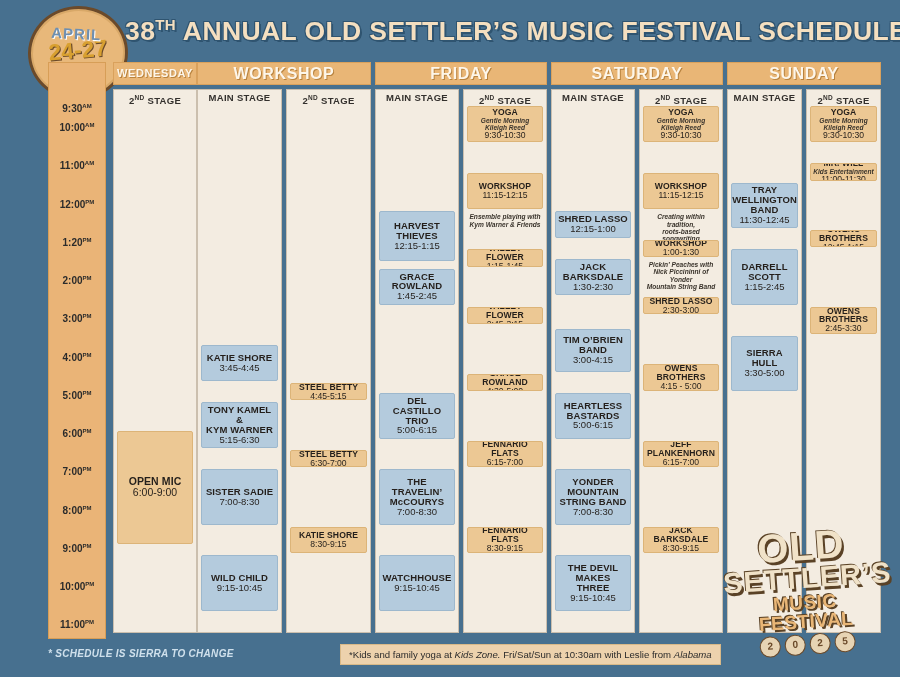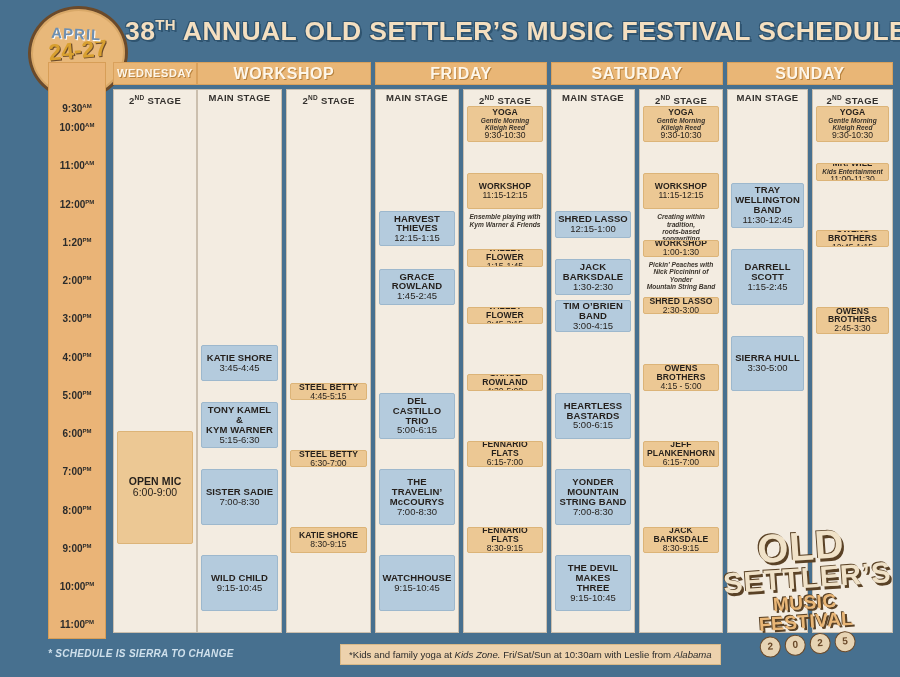--- a/index.html
+++ b/index.html
@@ -212,21 +212,21 @@
           </div>
         </div>
       </div>
     </div>
     <div class="daygroup" style="left: 375px; width: 172px;">
       <div class="day-head">FRIDAY</div>
       <div class="stage-row">
         <div class="stage-col" style="flex: 1 1 0px;">
           <div class="stage-head"><span>MAIN STAGE</span></div>
           <div class="col-body" style="height: 526px;">
-            <div class="ev main sz-m" style="top: 105.2px; height: 35px;">
+            <div class="ev main sz-m" style="top: 105.2px; height: 50px;">
               <div class="nm">HARVEST<br>THIEVES</div>
               <div class="tm">12:15-1:15</div>
             </div>
             <div class="ev main sz-m" style="top: 162.582px; height: 36.2545px;">
               <div class="nm">GRACE<br>ROWLAND</div>
               <div class="tm">1:45-2:45</div>
             </div>
             <div class="ev main sz-m" style="top: 286.909px; height: 45.8182px;">
               <div class="nm">DEL CASTILLO<br>TRIO</div>
               <div class="tm">5:00-6:15</div>
@@ -285,21 +285,21 @@
           <div class="stage-head"><span>MAIN STAGE</span></div>
           <div class="col-body" style="height: 526px;">
             <div class="ev main sz-m" style="top: 105.2px; height: 26.6909px;">
               <div class="nm">SHRED LASSO</div>
               <div class="tm">12:15-1:00</div>
             </div>
             <div class="ev main sz-m" style="top: 153.018px; height: 36.2545px;">
               <div class="nm">JACK BARKSDALE</div>
               <div class="tm">1:30-2:30</div>
             </div>
-            <div class="ev main sz-m" style="top: 194px; height: 32px;">
+            <div class="ev main sz-m" style="top: 223px; height: 43px;">
               <div class="nm">TIM O’BRIEN<br>BAND</div>
               <div class="tm">3:00-4:15</div>
             </div>
             <div class="ev main sz-m" style="top: 286.909px; height: 45.8182px;">
               <div class="nm">HEARTLESS<br>BASTARDS</div>
               <div class="tm">5:00-6:15</div>
             </div>
             <div class="ev main sz-m" style="top: 363.418px; height: 55.3818px;">
               <div class="nm">YONDER<br>MOUNTAIN<br>STRING BAND</div>
               <div class="tm">7:00-8:30</div>
@@ -341,21 +341,21 @@
               <div class="tm">6:15-7:00</div>
             </div>
             <div class="ev second sz-s" style="top: 420.8px; height: 26.6909px;">
               <div class="nm">JACK BARKSDALE</div>
               <div class="tm">8:30-9:15</div>
             </div>
           </div>
         </div>
       </div>
     </div>
-    <div class="daygroup" style="left: 727px; width: 166px;">
+    <div class="daygroup" style="left: 727px; width: 154px;">
       <div class="day-head">SUNDAY</div>
       <div class="stage-row">
         <div class="stage-col" style="flex: 1 1 0px;">
           <div class="stage-head"><span>MAIN STAGE</span></div>
           <div class="col-body" style="height: 526px;">
             <div class="ev main sz-m" style="top: 76.5091px; height: 45.8182px;">
               <div class="nm">TRAY WELLINGTON<br>BAND</div>
               <div class="tm">11:30-12:45</div>
             </div>
             <div class="ev main sz-m" style="top: 143.455px; height: 55.3818px;">

